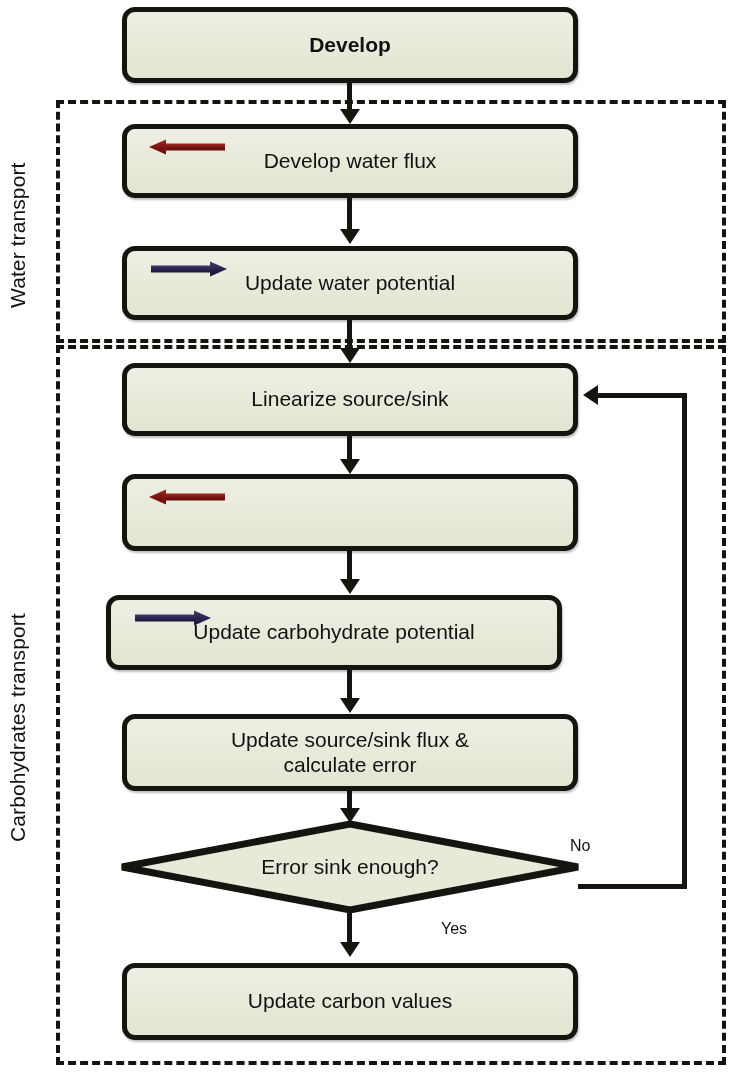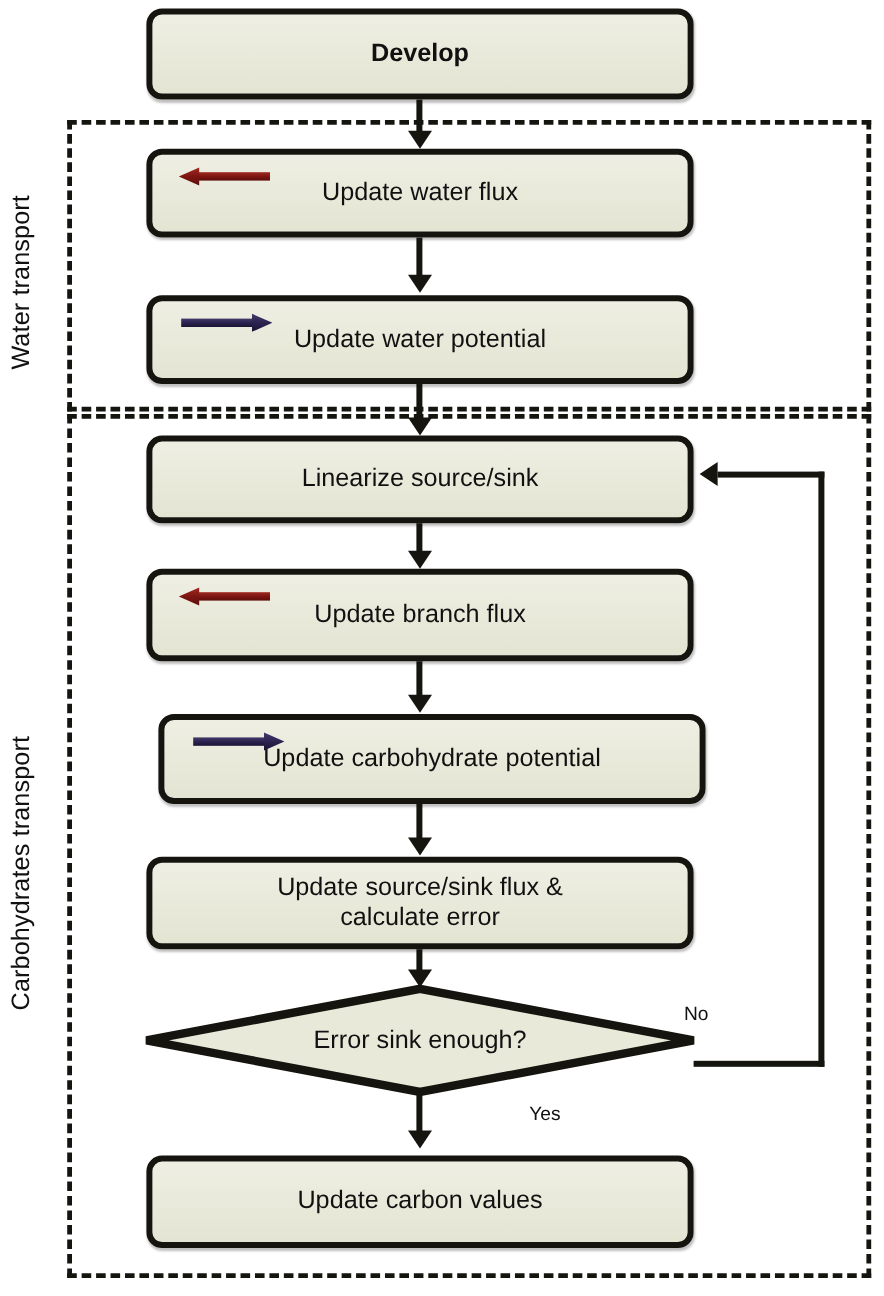--- a/index.html
+++ b/index.html
@@ -73,21 +73,21 @@
       <defs>
           <linearGradient id="gRed1" x1="0" y1="0" x2="0" y2="1">
         <stop offset="0" stop-color="#a02a22"></stop>
             <stop offset="0.5" stop-color="#7d1512"></stop>
             <stop offset="1" stop-color="#5d0e0c"></stop>
       </linearGradient>
         </defs>
       <rect x="14" y="4.5" width="62" height="7" fill="url(#gRed1)"></rect>
       <polygon points="0,8 17,0.5 17,15.5" fill="url(#gRed1)"></polygon>
     </svg>
-    <span class="txt">Update water flux</span>
+    <span class="txt">Develop water flux</span>
   </div>
 
   <div class="node" id="node-linearize" style="left:122px;top:363px;width:456px;height:73px;">
     <span class="txt">Linearize source/sink</span>
   </div>
 
   <div class="node" id="node-water-potential" style="left:122px;top:246px;width:456px;height:74px;">
     <svg class="mini-arrow" viewBox="0 0 78 16">
       <defs>
           <linearGradient id="gPur1" x1="0" y1="0" x2="0" y2="1">
@@ -107,24 +107,23 @@
       <defs>
           <linearGradient id="gRed2" x1="0" y1="0" x2="0" y2="1">
         <stop offset="0" stop-color="#a02a22"></stop>
             <stop offset="0.5" stop-color="#7d1512"></stop>
             <stop offset="1" stop-color="#5d0e0c"></stop>
       </linearGradient>
         </defs>
       <rect x="14" y="4.5" width="62" height="7" fill="url(#gRed2)"></rect>
       <polygon points="0,8 17,0.5 17,15.5" fill="url(#gRed2)"></polygon>
     </svg>
-    <span class="txt">Update branch flux</span>
-  </div>
-
-  <div class="node" id="node-carb-potential" style="left:132px;top:595px;width:456px;height:75px;">
+  </div>
+
+  <div class="node" id="node-carb-potential" style="left:106px;top:595px;width:456px;height:75px;">
     <svg class="mini-arrow" viewBox="0 0 78 16">
       <defs>
           <linearGradient id="gPur2" x1="0" y1="0" x2="0" y2="1">
         <stop offset="0" stop-color="#443a6a"></stop>
             <stop offset="0.5" stop-color="#2b2350"></stop>
             <stop offset="1" stop-color="#191434"></stop>
       </linearGradient>
         </defs>
       <rect x="2" y="4.5" width="62" height="7" fill="url(#gPur2)"></rect>
       <polygon points="78,8 61,0.5 61,15.5" fill="url(#gPur2)"></polygon>

